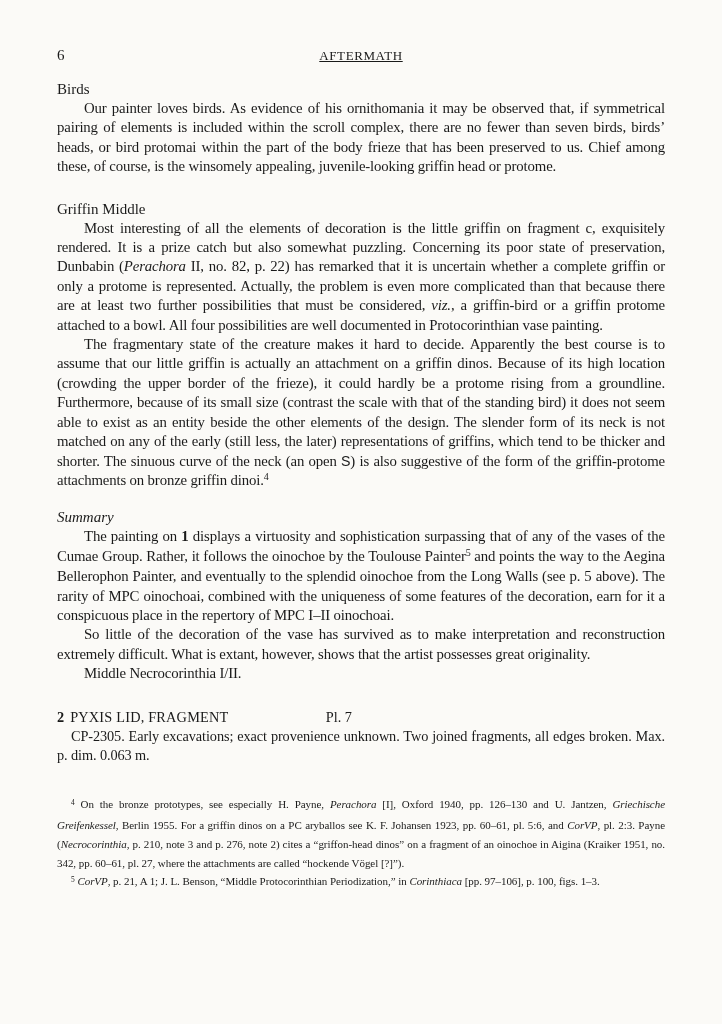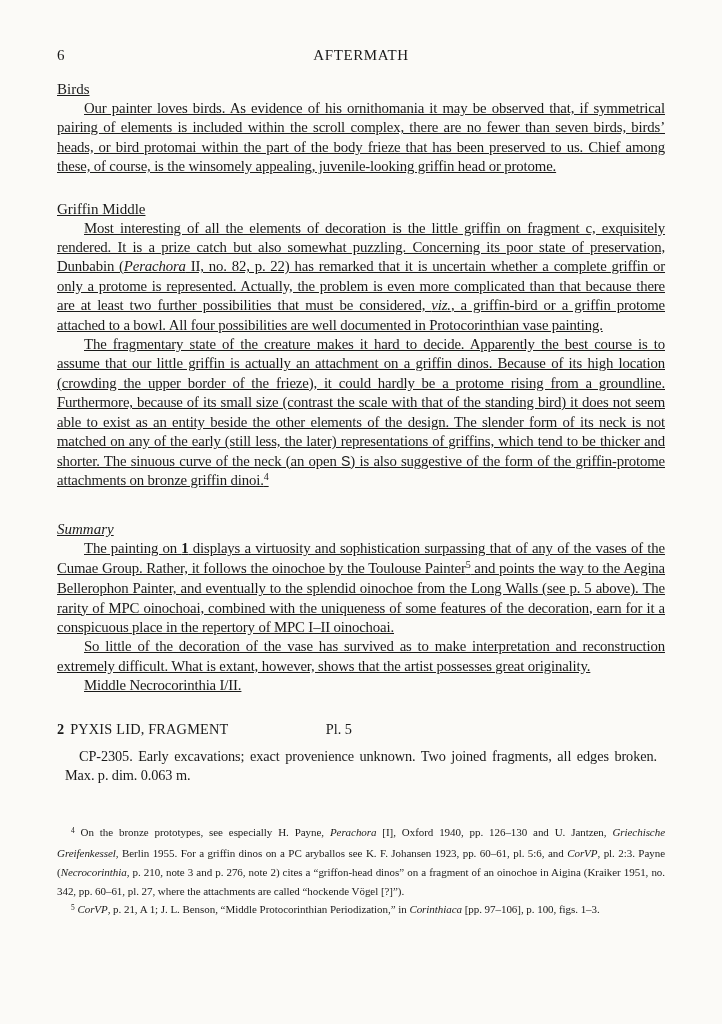--- a/index.html
+++ b/index.html
@@ -24,27 +24,28 @@
   }
   .pagenum {
     position: absolute;
     left: 0;
     top: 0;
     font-size: 15px;
   }
   .runhead {
     display: block;
     text-align: center;
-    font-size: 15px;
+    font-size: 13px;
     letter-spacing: 0.6px;
+    text-decoration: underline;
   }
   section { margin: 0; }
-  .sec { margin-top: 22px; text-decoration: underline; }
+  .sec { margin-top: 22px; }
   .sec-first { margin-top: 0; }
-  .sec-summary { margin-top: 28px; }
+  .sec-summary { margin-top: 16px; }
   .sec-head {
     margin: 0;
     font-size: 15px;
     font-weight: normal;
     line-height: 20px;
   }
   .sec-head.italic { font-style: italic; }
   .body-para {
     margin: 0;
     text-align: justify;
@@ -68,21 +69,21 @@
     justify-content: space-between;
     align-items: baseline;
     line-height: 19.3px;
   }
   .cat-num { font-weight: bold; margin-right: 6px; }
   .cat-title { flex: 1; letter-spacing: 0.2px; }
   .cat-plate { white-space: nowrap; }
   .cat-cols { display: flex; gap: 18px; }
   .cat-col { flex: 1; min-width: 0; }
   .cat-para {
-    margin: 8px;
+    margin: 0;
     text-align: justify;
     text-indent: 14px;
     letter-spacing: -0.1px;
   }
   
   .footnotes { margin-top: 30px; font-size: 11px; line-height: 18.7px; }
   .fn {
     margin: 0;
     text-align: justify;
     text-indent: 14px;
@@ -114,21 +115,21 @@
     <h2 class="sec-head italic">Summary</h2>
     <p class="body-para"><span>The painting on </span><span class="s-b">1</span><span> displays a virtuosity and sophistication surpassing that of any of the vases of the Cumae Group. Rather, it follows the oinochoe by the Toulouse Painter</span><span class="s-sup">5</span><span> and points the way to the Aegina Bellerophon Painter, and eventually to the splendid oinochoe from the Long Walls (see p. 5 above). The rarity of MPC oinochoai, combined with the uniqueness of some features of the decoration, earn for it a conspicuous place in the repertory of MPC I–II oinochoai.</span></p>
     <p class="body-para"><span>So little of the decoration of the vase has survived as to make interpretation and reconstruction extremely difficult. What is extant, however, shows that the artist possesses great originality.</span></p>
     <p class="body-para"><span>Middle Necrocorinthia I/II.</span></p>
   </section>
 
   <section class="catalog">
     <div class="cat-head">
       <span class="cat-num">2</span>
       <span class="cat-title">PYXIS LID, FRAGMENT</span>
-      <span class="cat-plate">Pl. 5</span>
+      <span class="cat-plate">Pl. 7</span>
     </div>
     <div class="cat-cols">
       <div class="cat-col">
         <p class="cat-para"><span>CP-2305. Early excavations; exact provenience unknown. Two joined fragments, all edges broken. Max. p. dim. 0.063 m.</span></p>
       </div>
     </div>
   </section>
 
   <section class="footnotes">
     <p class="fn"><span class="s-sup">4</span><span> On the bronze prototypes, see especially H. Payne, </span><span class="s-i">Perachora</span><span> [I], Oxford 1940, pp. 126–130 and U. Jantzen, </span><span class="s-i">Griechische Greifenkessel</span><span>, Berlin 1955. For a griffin dinos on a PC aryballos see K. F. Johansen 1923, pp. 60–61, pl. 5:6, and </span><span class="s-i">CorVP</span><span>, pl. 2:3. Payne (</span><span class="s-i">Necrocorinthia</span><span>, p. 210, note 3 and p. 276, note 2) cites a “griffon-head dinos” on a fragment of an oinochoe in Aigina (Kraiker 1951, no. 342, pp. 60–61, pl. 27, where the attachments are called “hockende Vögel [?]”).</span></p>

